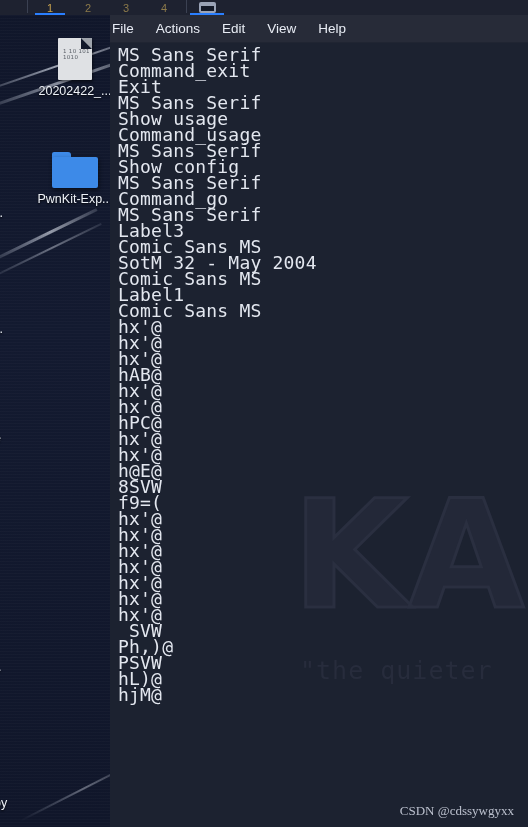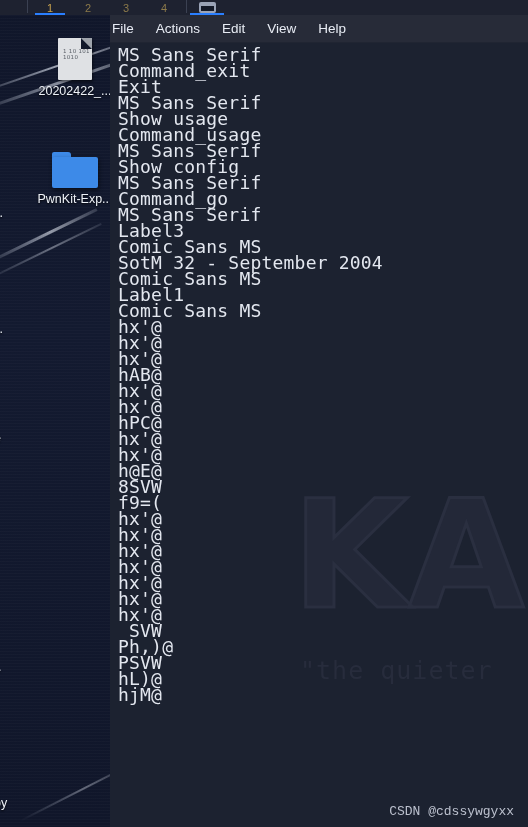--- a/index.html
+++ b/index.html
@@ -239,21 +239,21 @@
     z-index:0;
   }
   #term-lines { position:relative; z-index:2; }
 
   
   #csdn-watermark {
     position:absolute;
     right:14px; bottom:8px;
     color:#c9cedb;
     font-size:13px;
-    font-family:Liberation Mono, monospace;
+    font-family:Liberation Serif, serif;
     z-index:60;
     opacity:.92;
     white-space:nowrap;
   }
 </style>
 </head>
 <body>
 
 <div id="screen">
 
@@ -314,21 +314,21 @@
           <div class="term-line">MS Sans Serif</div>
           <div class="term-line">Show usage</div>
           <div class="term-line">Command_usage</div>
           <div class="term-line">MS Sans Serif</div>
           <div class="term-line">Show config</div>
           <div class="term-line">MS Sans Serif</div>
           <div class="term-line">Command_go</div>
           <div class="term-line">MS Sans Serif</div>
           <div class="term-line">Label3</div>
           <div class="term-line">Comic Sans MS</div>
-          <div class="term-line">SotM 32 - September 2004</div>
+          <div class="term-line">SotM 32 - May 2004</div>
           <div class="term-line">Comic Sans MS</div>
           <div class="term-line">Label1</div>
           <div class="term-line">Comic Sans MS</div>
           <div class="term-line">hx'@</div>
           <div class="term-line">hx'@</div>
           <div class="term-line">hx'@</div>
           <div class="term-line">hAB@</div>
           <div class="term-line">hx'@</div>
           <div class="term-line">hx'@</div>
           <div class="term-line">hPC@</div>

